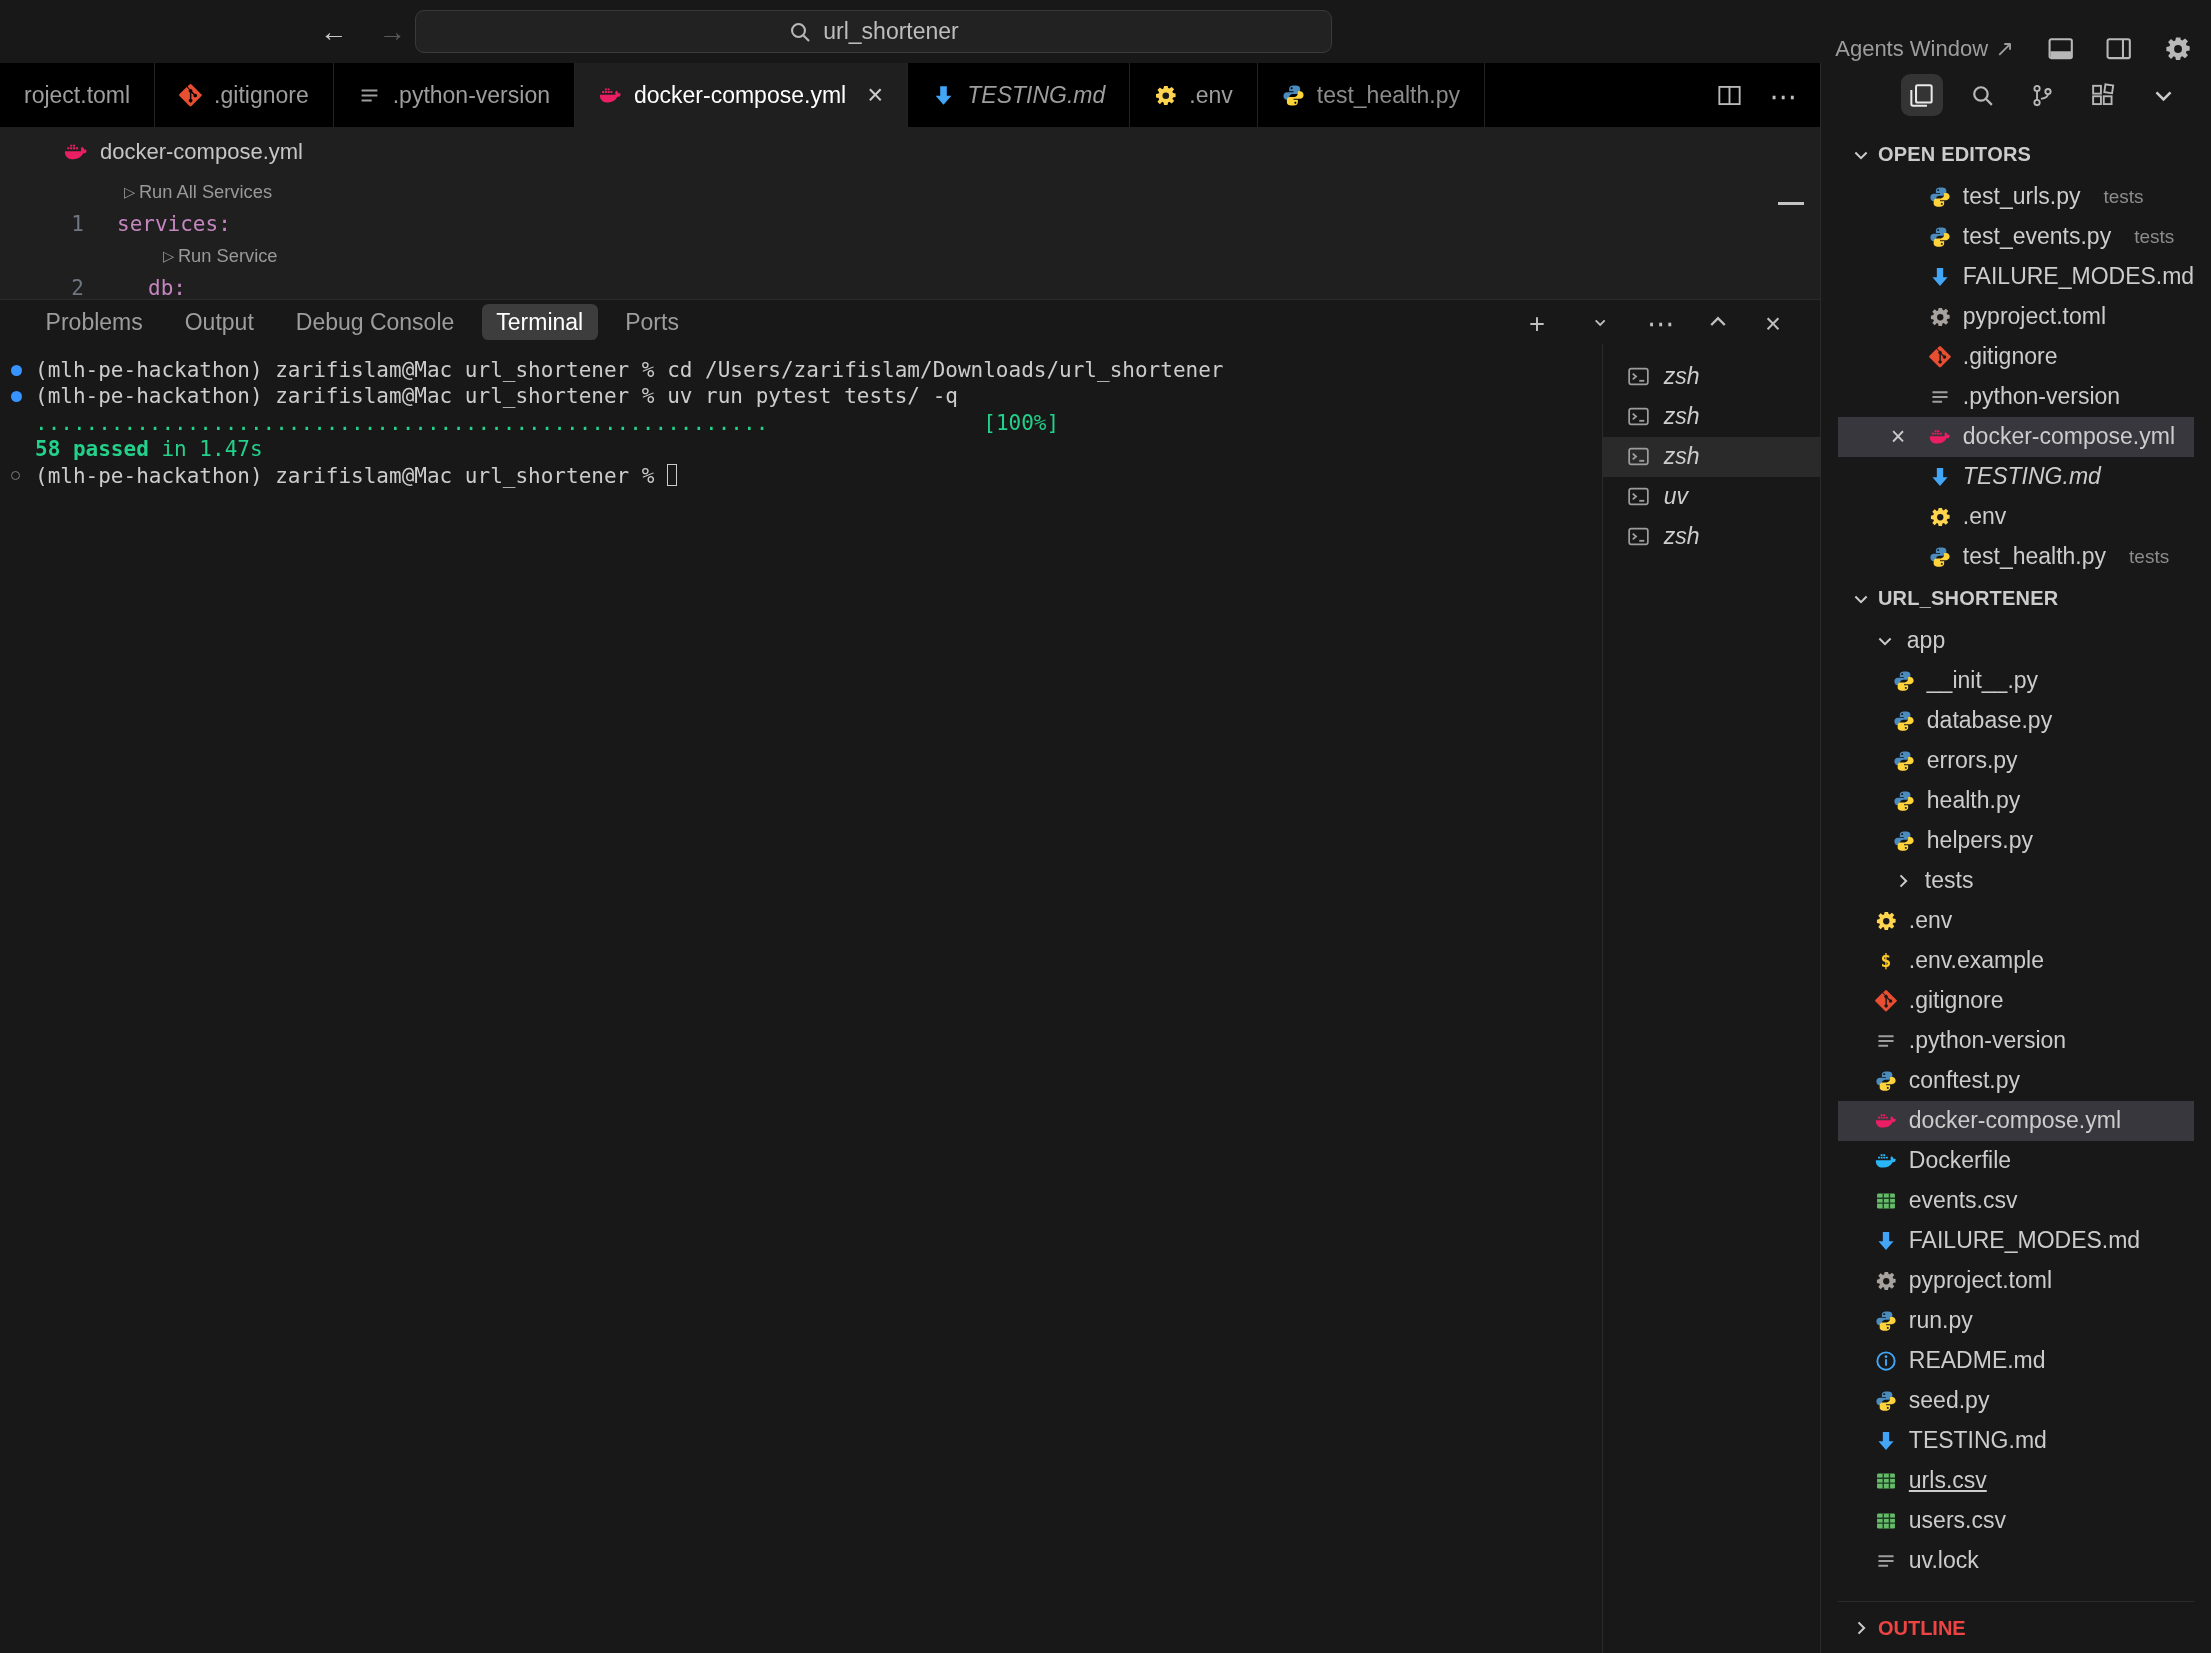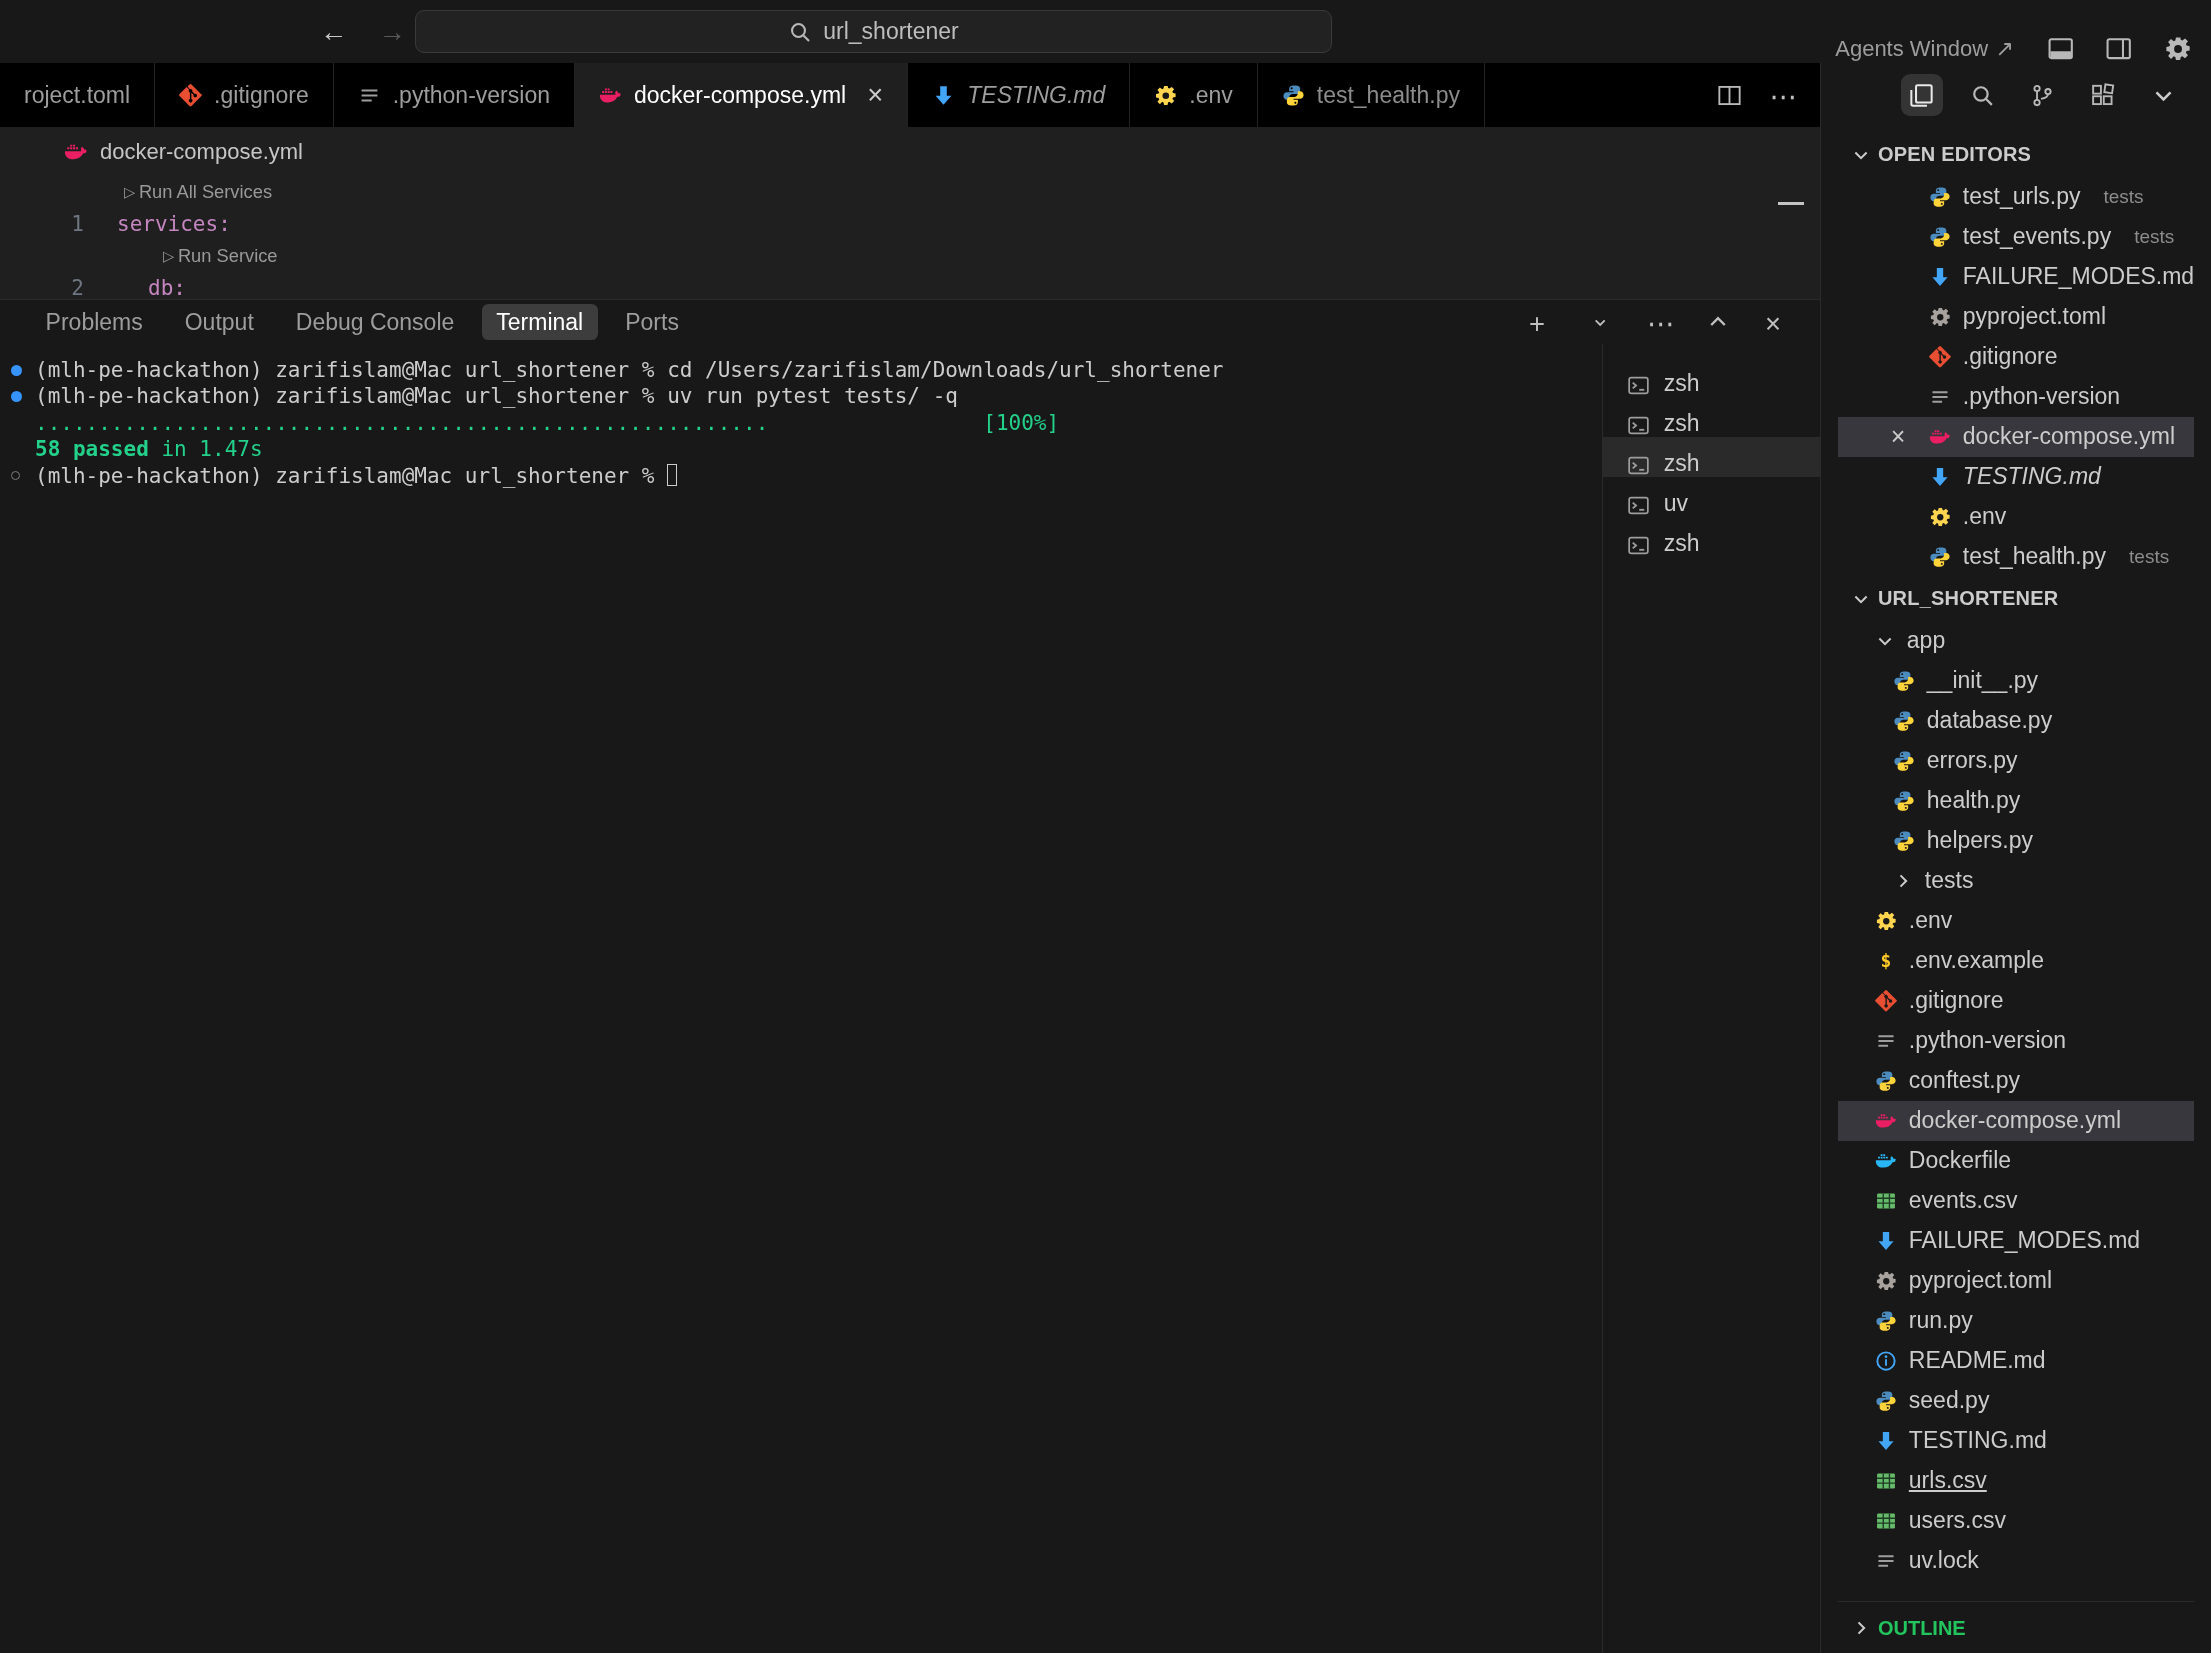--- a/index.html
+++ b/index.html
@@ -69,42 +69,42 @@
   .tline { position:relative; }
   .tdot { position:absolute; left:-24px; top:8.2px; border-radius:50%; }
   .tdot.filled { width:11px; height:11px; background:var(--accent,#3794ff); }
   .tdot.hollow { width:9.1px; height:9.1px; border:1.8px solid #7a7a7a; }
   .seg.fg { color:#cccccc; }
   .seg.green { color:var(--green,#23d18b); }
   .seg.green-bold { color:var(--green,#23d18b); font-weight:bold; }
   .cursor { display:inline-block; width:10px; height:22px; border:1.8px solid #cccccc; vertical-align:-3.7px; }
 
   .term-list { width:218px; flex:none; border-left:0.9px solid #2b2b2b; padding-top:12.8px; }
-  .trow { height:40px; display:flex; align-items:flex-end; gap:13.7px; padding-left:24px; font-size:23px; color:#cccccc; }
+  .trow { height:40px; display:flex; align-items:center; gap:13.7px; padding-left:24px; font-size:23px; color:#cccccc;font-style:italic; }
   .trow.selected { background:rgba(255,255,255,0.08); }
   .trow .fi { width:23px; height:23px; flex:none; }
 
   
   .sidebar { width:391px; flex:none; border-left:0.9px solid #2b2b2b; background:#181818; display:flex; flex-direction:column;align-items:center; }
   .sidebar-header { height:64px; flex:none; display:flex; align-items:center; gap:18.3px; padding-left:53px; }
   .sb-action { width:42px; height:42px; border-radius:9.1px; display:flex; align-items:center; justify-content:center; }
   .sb-action .fi { width:25px; height:25px; }
   .sb-action.active { background:rgba(255,255,255,0.12); }
   .sidebar-body { flex:1; min-height:0; display:flex; flex-direction:column; overflow:hidden; padding-top:5.5px; }
   .section-header { height:44px; flex:none; display:flex; align-items:center; gap:7.3px; padding-left:12.8px;
     font-size:20px; font-weight:bold; color:#cccccc; letter-spacing:0.2px; }
   .section-header .fi { width:20px; height:20px; }
   .frow { height:40px; flex:none; display:flex; align-items:center; gap:12px; font-size:23px; color:#cccccc; position:relative; white-space:nowrap; }
   .frow .fi { width:22px; height:22px; flex:none; }
   .frow.selected { background:var(--selected,#37373d); }
   .frow .chev { width:20px; height:20px; flex:none; }
   .suffix { color:#8c8c8c; font-size:19px; margin-left:11px; }
   .oe-close { position:absolute; left:53px; font-size:25px; color:#cccccc; line-height:1; }
   .outline-row { margin-top:auto; height:53px; flex:none; border-top:0.9px solid #2b2b2b; display:flex;
-    align-items:center; gap:7.3px; padding-left:12.8px; font-size:20px; font-weight:bold; color:#22c55e; }
+    align-items:center; gap:7.3px; padding-left:12.8px; font-size:20px; font-weight:bold; color:#ef4444; }
   .outline-row .fi { width:20px; height:20px; }
   .fi { display:inline-block; }
   .fi svg { width:100%; height:100%; display:block; }
 </style>
 </head>
 <body>
 
 <div class="window">
 
   <div class="titlebar">

